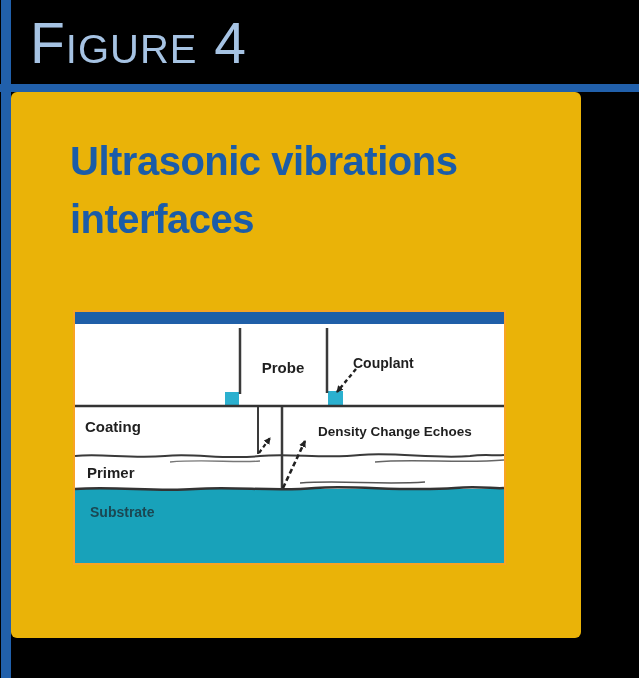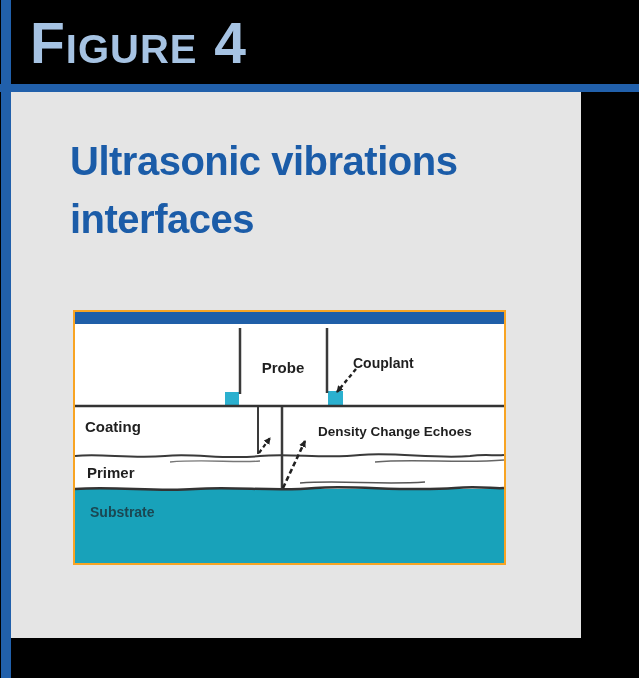--- a/index.html
+++ b/index.html
@@ -5,28 +5,28 @@
   html,body{margin:0;padding:0;background:#000;}
   .canvas{
     position:relative;width:639px;height:678px;background:#000;overflow:hidden;
     font-family:"Liberation Sans",sans-serif;
   }
   .accent-stripe{
     position:absolute;left:1px;top:0;width:10px;height:678px;background:#2160ab;
   }
   .figure-header{
     position:absolute;left:30px;top:15px;height:66px;
-    color:#a6c3e3;font-weight:bold;font-size:57px;line-height:1;
+    color:#a6c3e3;font-weight:normal;font-size:57px;line-height:1;
     font-variant-caps:small-caps;letter-spacing:1px;white-space:nowrap;
   }
   .divider-band{
     position:absolute;left:0;top:84px;width:639px;height:8px;background:#2160ab;
   }
   .content-panel{
-    position:absolute;left:11px;top:92px;width:570px;height:546px;background:#e5e5e5;
+    position:absolute;left:11px;top:92px;width:570px;height:546px;background:#eab308;border-radius:6px;
   }
   .figure-title{
     position:absolute;left:59px;top:40px;
     color:#1b5ca8;font-weight:bold;font-size:40px;line-height:58px;letter-spacing:-0.5px;
   }
   .diagram-panel{
     position:absolute;left:62px;top:218px;width:429px;height:251px;
     background:#fff;border:2px solid #f8a423;text-decoration:underline;
   }
   .diagram-panel svg{display:block;}

